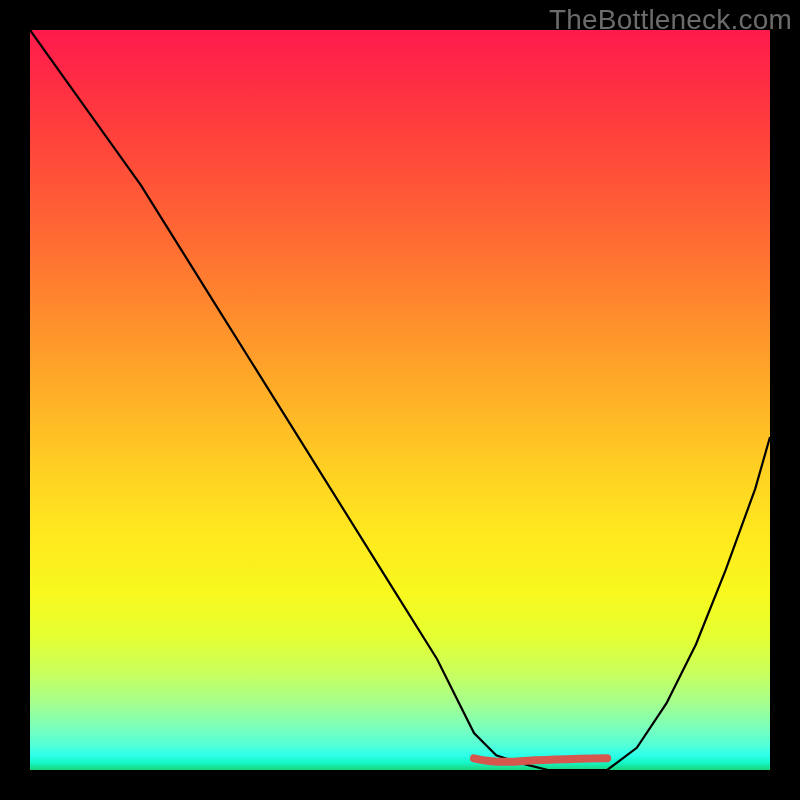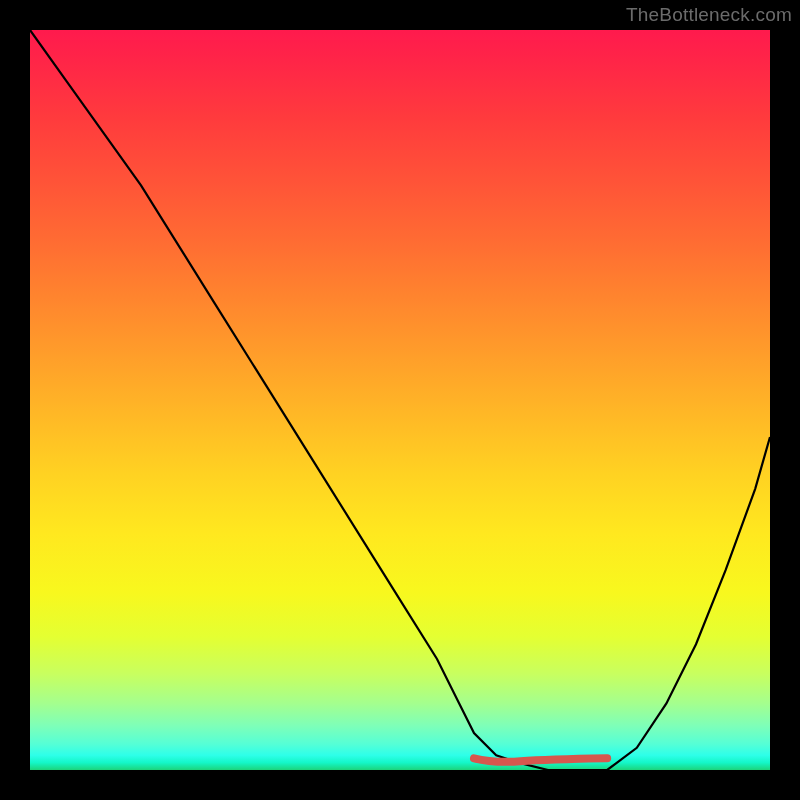--- a/index.html
+++ b/index.html
@@ -36,21 +36,21 @@
       #2effe9 98%,
       #14f7c8 99%,
       #1cd47a 100%
     );
   }
   .watermark {
     position: absolute;
     top: 4px;
     right: 8px;
     font-family: Arial, Helvetica, sans-serif;
-    font-size: 19px;
+    font-size: 28px;
     color: #6b6b6b;
     font-weight: 500;
     letter-spacing: 0.2px;
   }
   svg.overlay {
     position: absolute;
     left: 0; top: 0;
     width: 740px; height: 740px;
   }
   .curve {

